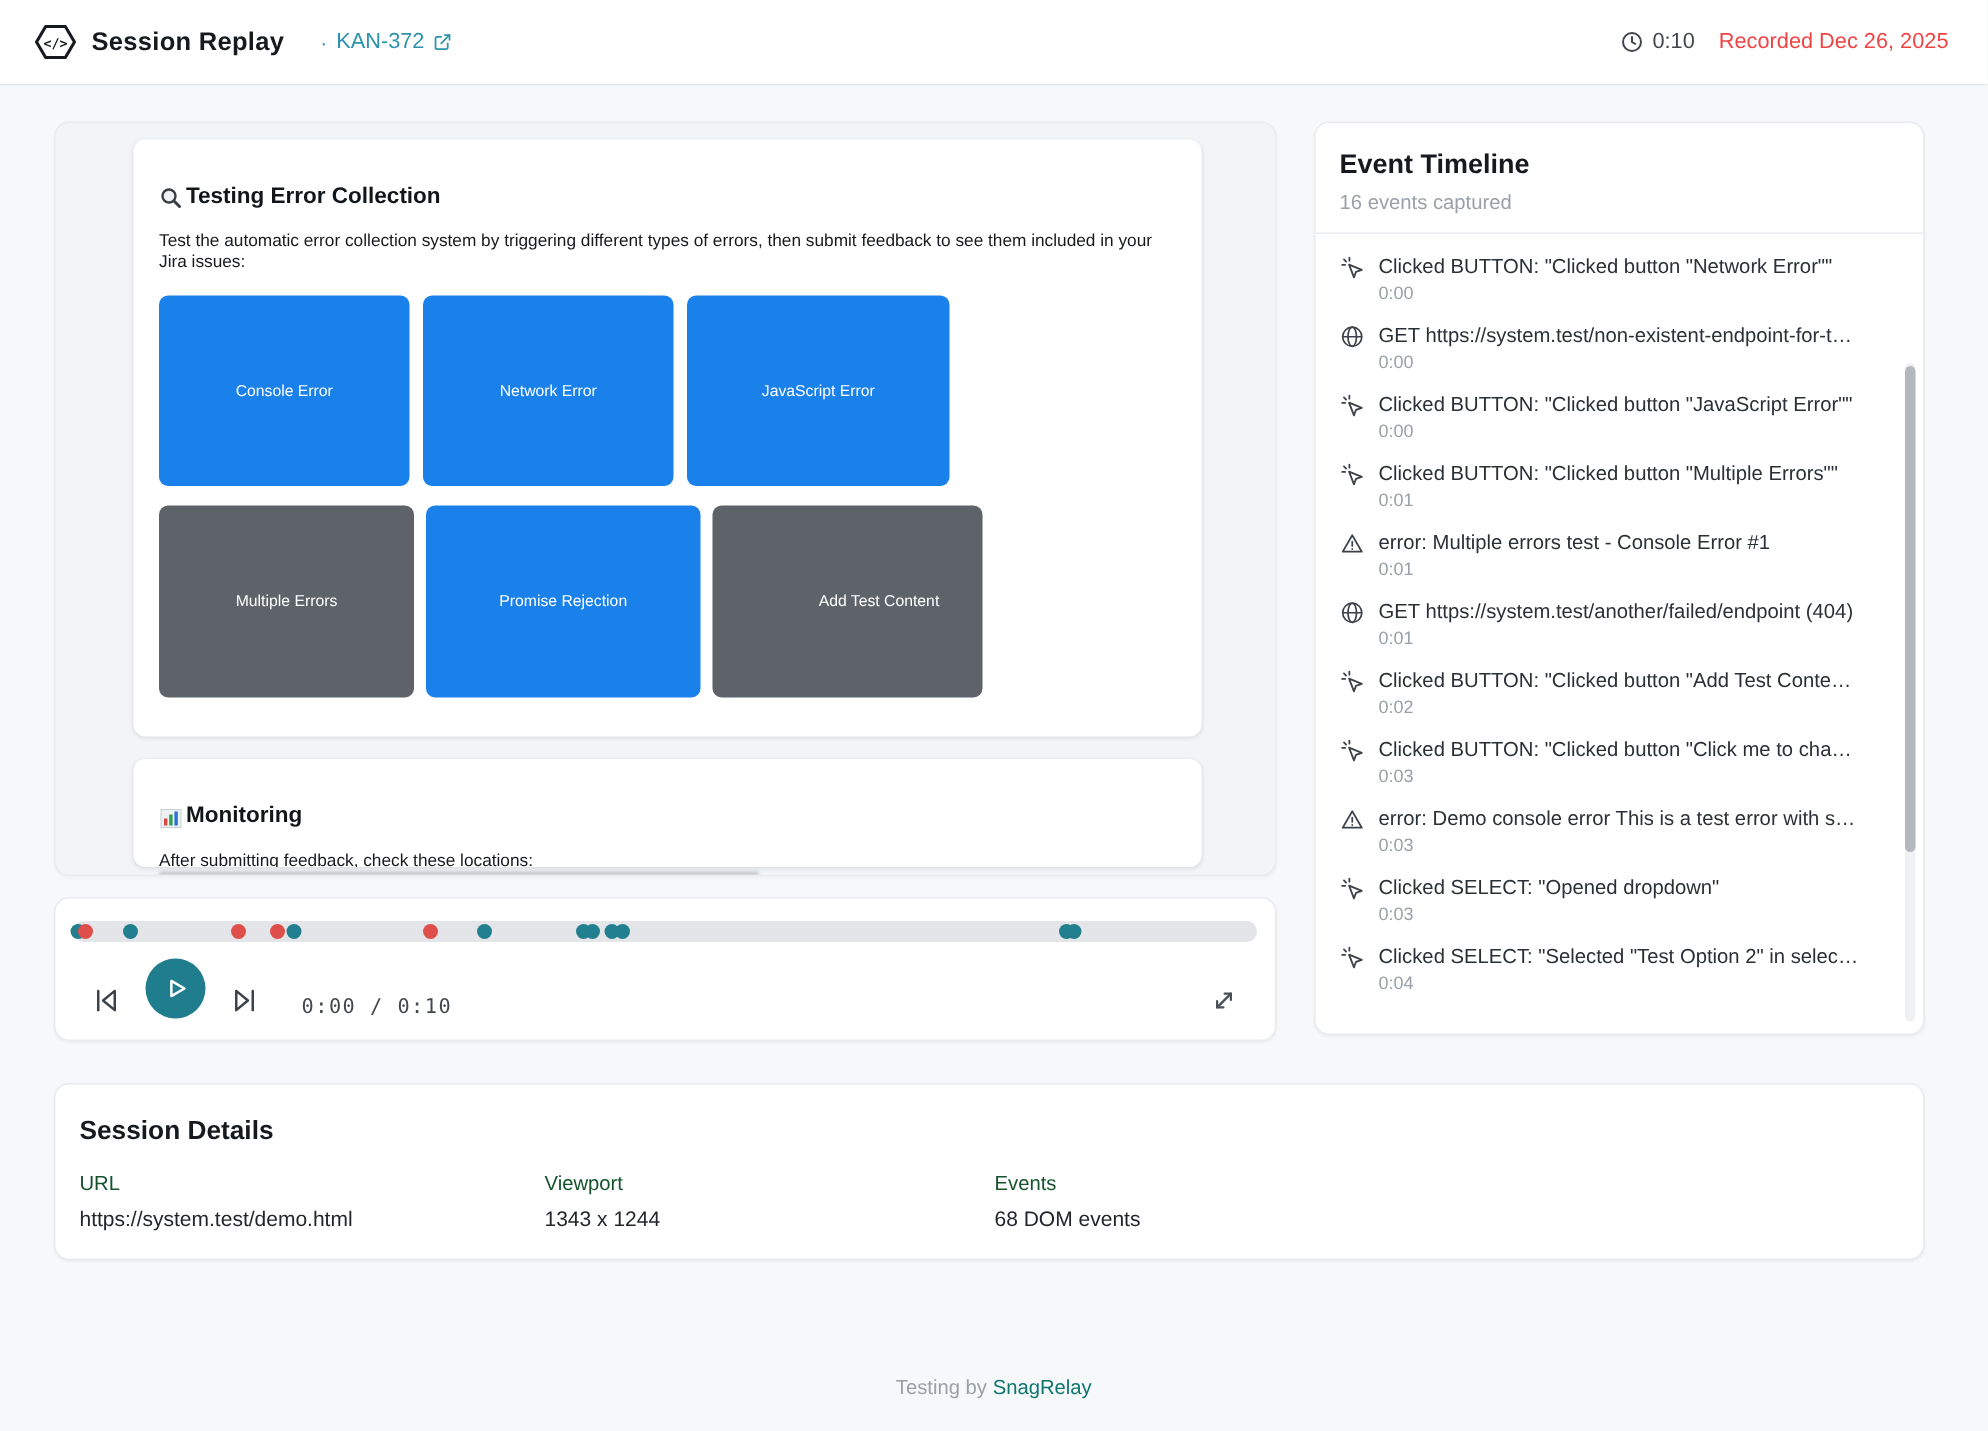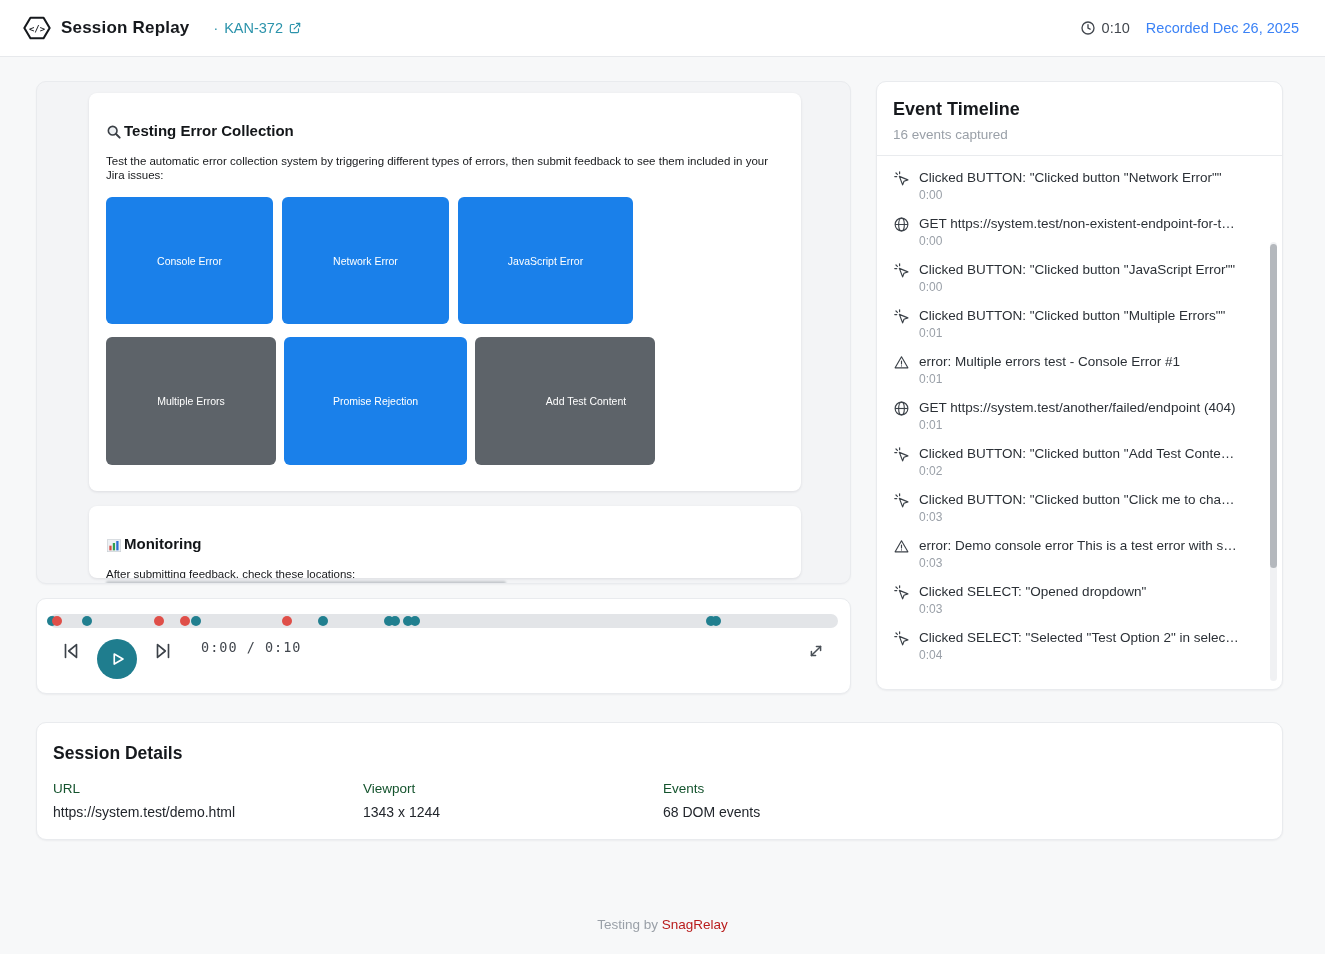--- a/index.html
+++ b/index.html
@@ -19,21 +19,21 @@
     background:#fff; border-bottom:1px solid #e7e9ec;
     display:flex; align-items:center; padding:0 26px 0 22px;
   }
   .logo { width:30px; height:30px; margin-right:9px; }
   .app-title { font-size:17px; font-weight:bold; color:#16191d; letter-spacing:.2px; }
   .issue-wrap { display:flex; align-items:center; margin-left:24px; gap:6px; }
   .issue-sep { color:#2b93ab; font-size:14px; }
   .issue-link { color:#2b93ab; font-size:14.5px; text-decoration:none; display:flex; align-items:center; gap:5px; cursor:pointer; }
   .header-right { margin-left:auto; display:flex; align-items:center; gap:16px; }
   .duration-wrap { display:flex; align-items:center; gap:6px; color:#42474e; font-size:14.5px; }
-  .recorded { color:#3b82f6; font-size:14.5px; }
+  .recorded { color:#ef4444; font-size:14.5px; }
 
   
   .stage {
     position:absolute; left:36px; top:81px; width:815px; height:503px;
     background:#f3f4f6; border:1px solid #e9ebee; border-radius:10px;
     overflow:hidden; box-shadow:0 1px 2px rgba(16,24,40,.04);
   }
   .rp-card {
     margin-left:52px; width:712px; background:#fff; border-radius:8px;
     box-shadow:0 1px 3px rgba(16,24,40,.10);
@@ -65,21 +65,21 @@
     background:#fff; border:1px solid #e9ebee; border-radius:10px;
     box-shadow:0 1px 2px rgba(16,24,40,.05);
   }
   .track {
     position:relative; margin:15px 12px 0 12px; height:14px;
     background:#e3e5e8; border-radius:7px; cursor:pointer;
   }
   .marker { position:absolute; top:2px; width:10px; height:10px; border-radius:50%; margin-left:-5px; }
   .marker.click { background:#217f8f; }
   .marker.error { background:#df4f49; }
-  .controls { display:flex; align-items:flex-start; padding:11px 22px 0 22px; }
+  .controls { display:flex; align-items:flex-end; padding:11px 22px 0 22px; }
   .ctl-btn { background:none; border:none; cursor:pointer; padding:0; display:flex; align-items:center; justify-content:center; }
   .skip { width:24px; height:24px; }
   .play-btn {
     width:40px; height:40px; border-radius:50%; background:#1f7d8e;
     margin:0 14px; display:flex; align-items:center; justify-content:center;
     border:none; cursor:pointer;
   }
   .time-display {
     margin-left:26px; font-family:"DejaVu Sans Mono", monospace;
     font-size:13.5px; color:#42474e; letter-spacing:1px;
@@ -122,21 +122,21 @@
   .dt-fields { display:flex; margin-top:17px; }
   .dt-field1 { width:310px; } .dt-field2 { width:300px; } .dt-field3 { flex:1; }
   .dt-label { font-size:13.5px; color:#14532d; }
   .dt-value { font-size:14px; color:#22262c; margin-top:8px; }
 
   
   .footer {
     position:absolute; left:0; top:917px; width:1325px; text-align:center;
     font-size:13.5px; color:#9aa0a8;
   }
-  .footer a { color:#b91c1c; text-decoration:none; cursor:pointer; }
+  .footer a { color:#0f766e; text-decoration:none; cursor:pointer; }
 </style>
 </head>
 <body>
 
 <svg width="0" height="0" style="position:absolute">
   <defs>
     <symbol id="i-click" viewBox="0 0 24 24">
       <g fill="none" stroke="#3c4249" stroke-width="1.7" stroke-linecap="round" stroke-linejoin="round">
         <path d="M9 9l12 5-5.5 1.9L13.6 21 9 9z"></path>
         <path d="M4.2 4.2l2 2"></path>

